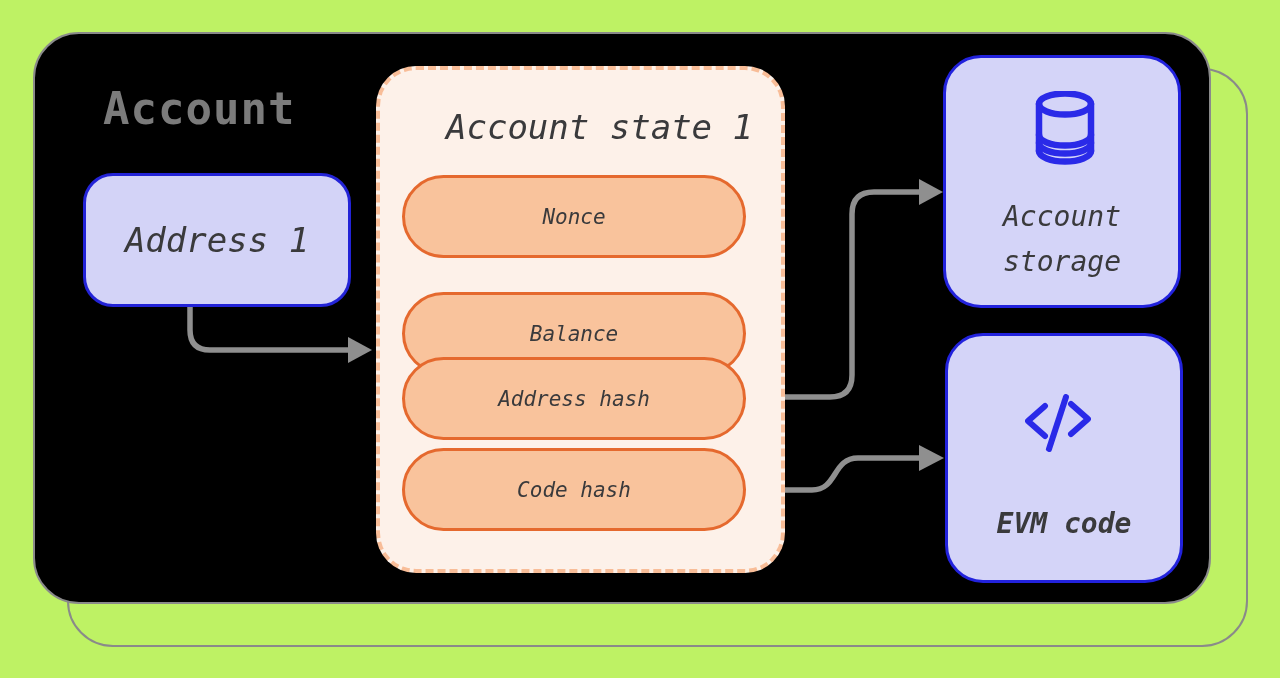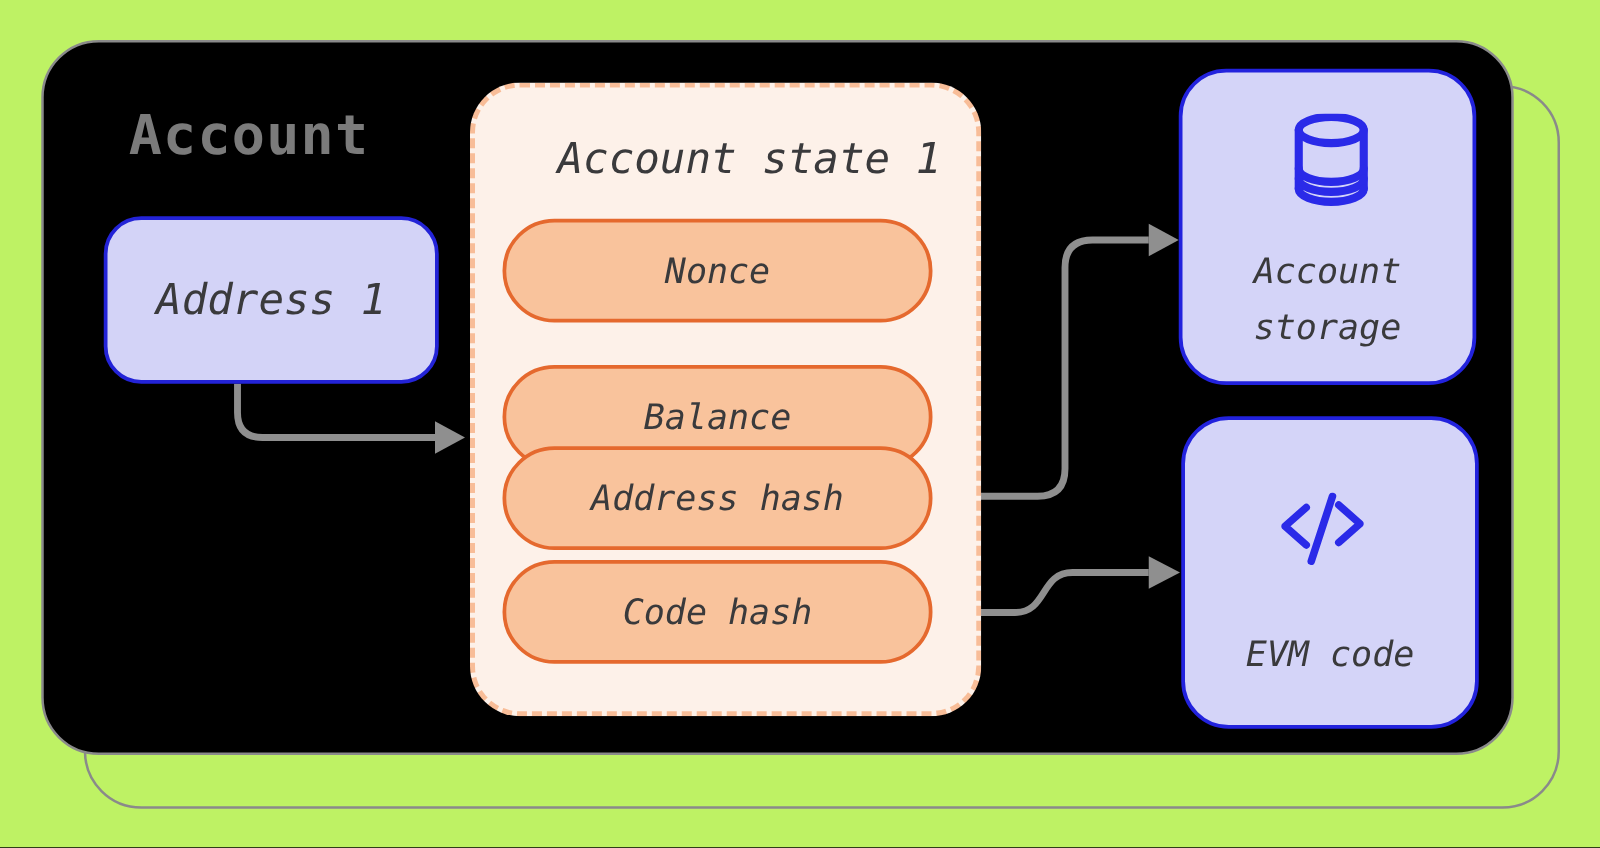--- a/index.html
+++ b/index.html
@@ -76,21 +76,21 @@
   }
 
   .pill {
     position: absolute;
     left: 402px;
     width: 344px; height: 83px;
     background: #f9c39c;
     border: 3px solid #e5692e;
     border-radius: 42px;
     display: flex; align-items: center; justify-content: center;
-    font-size: 28px;
+    font-size: 21px;
   }
   .pill-0 { top: 175px; }
   .pill-1 { top: 266px; margin-top: 26px; }
   .pill-2 { top: 357px; }
   .pill-3 { top: 448px; }
 
   .side-box {
     position: absolute;
     background: #d4d4f8;
     border: 3px solid #2222dd;
@@ -106,20 +106,21 @@
     text-align: center;
     font-size: 28px;
     line-height: 45px;
   }
   .code-icon { position: absolute; left: 77px; top: 58px; }
   .evm-label {
     position: absolute; bottom: 40px; left: 0;
     width: 100%;
     text-align: center;
     font-size: 28px;
+    font-weight: bold;
   }
 
   .arrow-layer {
     position: absolute;
     left: 0; top: 0;
     width: 1280px; height: 678px;
     pointer-events: none;
   }
   .arrow-layer path     { stroke: #8f8f8f; stroke-width: 5.5; fill: none; }
   .arrow-layer polygon  { fill: #8f8f8f; }

